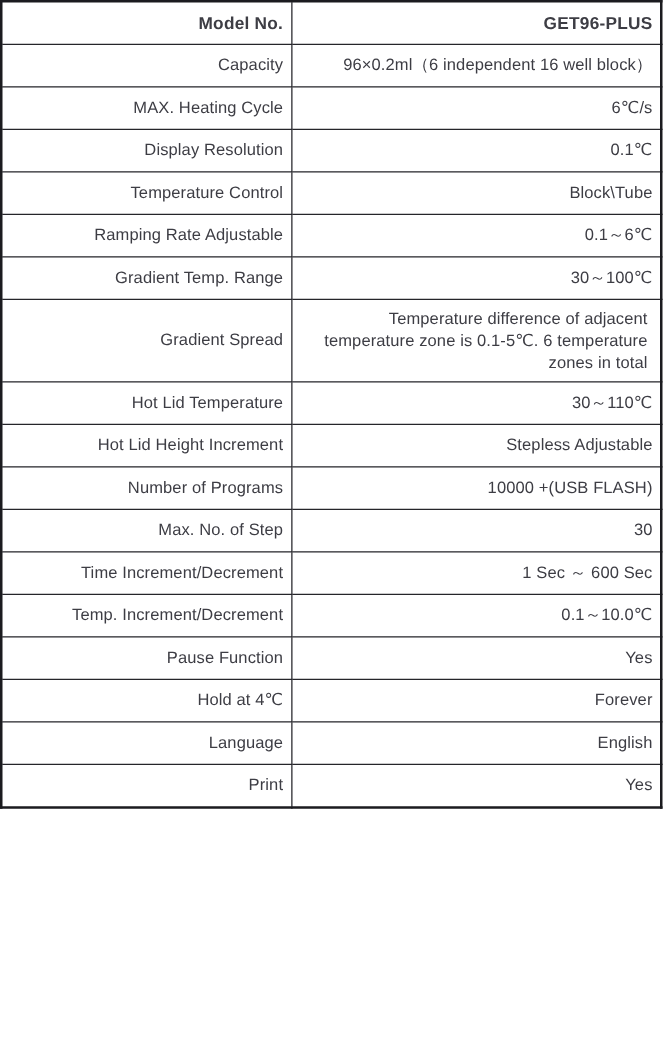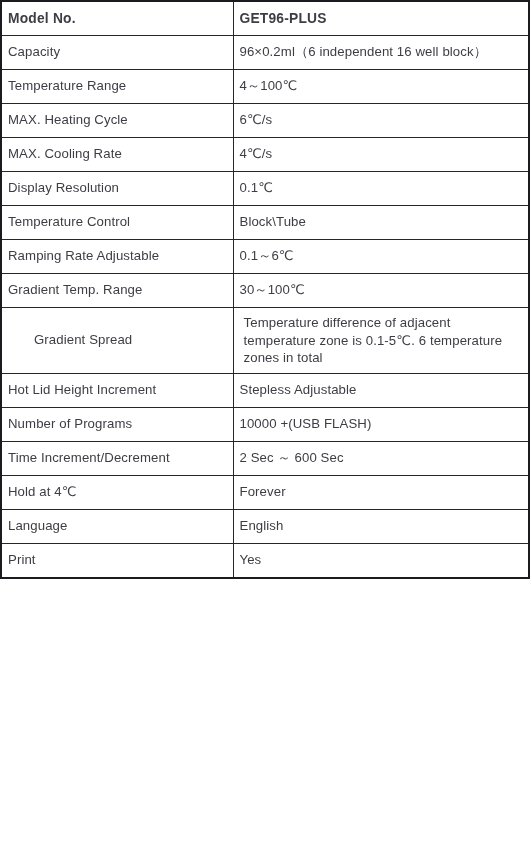--- a/index.html
+++ b/index.html
@@ -26,21 +26,21 @@
     border-collapse: collapse;
     table-layout: fixed;
     border: 2px solid #1b1b1f;
   }
 
   table.spec-table col.col-label { width: 232px; }
   table.spec-table col.col-value { width: 296px; }
 
   table.spec-table td {
     border: 1px solid #25252a;
-    text-align: left;
+    text-align: right;
     vertical-align: middle;
     padding: 3px 6px;
     font-size: 13.2px;
     line-height: 1.28;
     letter-spacing: 0.1px;
     white-space: normal;
   }
 
   tr.header-row td {
     font-weight: bold;
@@ -69,30 +69,22 @@
     <tbody>
       <tr class="header-row row-std">
         <td class="label-cell">Model No.</td>
         <td class="value-cell">GET96-PLUS</td>
       </tr>
     <tr class="row-std">
           <td class="label-cell">Capacity</td>
           <td class="value-cell">96×0.2ml（6 independent 16 well block）</td>
         </tr>
         <tr class="row-std">
-          <td class="label-cell">Temperature Range</td>
-          <td class="value-cell">4～100℃</td>
-        </tr>
-        <tr class="row-std">
           <td class="label-cell">MAX. Heating Cycle</td>
           <td class="value-cell">6℃/s</td>
-        </tr>
-        <tr class="row-std">
-          <td class="label-cell">MAX. Cooling Rate</td>
-          <td class="value-cell">4℃/s</td>
         </tr>
         <tr class="row-std">
           <td class="label-cell">Display Resolution</td>
           <td class="value-cell">0.1℃</td>
         </tr>
         <tr class="row-std">
           <td class="label-cell">Temperature Control</td>
           <td class="value-cell">Block\Tube</td>
         </tr>
         <tr class="row-std">
@@ -101,30 +93,46 @@
         </tr>
         <tr class="row-std">
           <td class="label-cell">Gradient Temp. Range</td>
           <td class="value-cell">30～100℃</td>
         </tr>
         <tr class="row-xtall">
           <td class="label-cell">Gradient Spread</td>
           <td class="value-cell">Temperature difference of adjacent temperature zone is 0.1-5℃. 6 temperature zones in total</td>
         </tr>
         <tr class="row-std">
+          <td class="label-cell">Hot Lid Temperature</td>
+          <td class="value-cell">30～110℃</td>
+        </tr>
+        <tr class="row-std">
           <td class="label-cell">Hot Lid Height Increment</td>
           <td class="value-cell">Stepless Adjustable</td>
         </tr>
         <tr class="row-std">
           <td class="label-cell">Number of Programs</td>
           <td class="value-cell">10000 +(USB FLASH)</td>
         </tr>
         <tr class="row-std">
+          <td class="label-cell">Max. No. of Step</td>
+          <td class="value-cell">30</td>
+        </tr>
+        <tr class="row-std">
           <td class="label-cell">Time Increment/Decrement</td>
-          <td class="value-cell">2 Sec ～ 600 Sec</td>
+          <td class="value-cell">1 Sec ～ 600 Sec</td>
+        </tr>
+        <tr class="row-std">
+          <td class="label-cell">Temp. Increment/Decrement</td>
+          <td class="value-cell">0.1～10.0℃</td>
+        </tr>
+        <tr class="row-std">
+          <td class="label-cell">Pause Function</td>
+          <td class="value-cell">Yes</td>
         </tr>
         <tr class="row-std">
           <td class="label-cell">Hold at 4℃</td>
           <td class="value-cell">Forever</td>
         </tr>
         <tr class="row-std">
           <td class="label-cell">Language</td>
           <td class="value-cell">English</td>
         </tr>
         <tr class="row-std">

